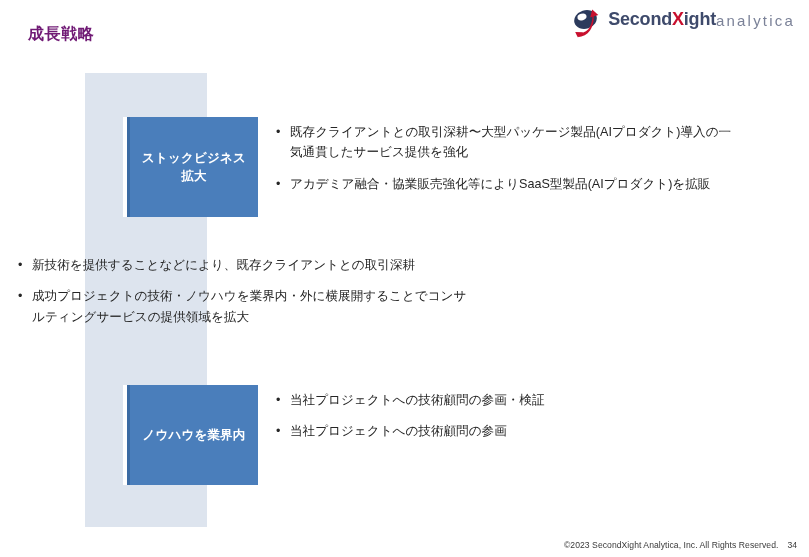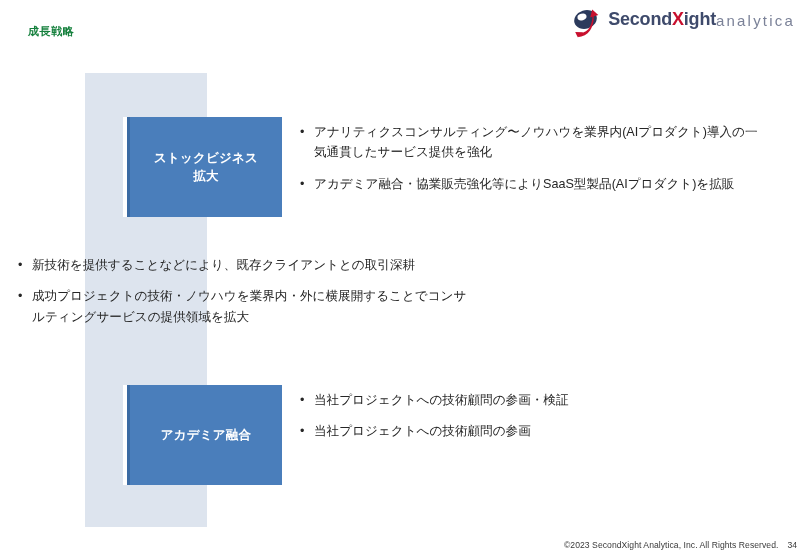--- a/index.html
+++ b/index.html
@@ -19,23 +19,23 @@
     width: 809px;
     height: 557px;
     background: #ffffff;
   }
 
   
   .slide-title {
     position: absolute;
     left: 28px;
     top: 24px;
-    font-size: 11px;
+    font-size: 16px;
     font-weight: bold;
-    color: #15803d;
+    color: #701a75;
     letter-spacing: 0.6px;
     white-space: nowrap;
   }
 
   .logo {
     position: absolute;
     right: 14px;
     top: 8px;
     display: flex;
     align-items: flex-start;
@@ -92,21 +92,21 @@
   .row-2 { top: 250px; }
   .row-3 { top: 385px; }
 
   .chip-wrap {
     position: relative;
     margin-left: 127px;
     flex: 0 0 auto;
   }
   .chip {
     position: relative;
-    width: 155px;
+    width: 131px;
     height: 100px;
     background: #4a7ebb;
     border-left: 3px solid #3a6aa3;
     box-sizing: border-box;
     display: flex;
     align-items: center;
     justify-content: center;
     text-align: center;
     color: #ffffff;
     font-size: 12.5px;
@@ -183,21 +183,21 @@
 
   <div class="row row-1">
     <div class="chip-wrap">
       <div class="chip">
         <div class="chip-label">ストックビジネス<br>拡大</div>
       </div>
     </div>
     <div class="bullets">
       <div class="bullet">
         <span class="bullet-dot">•</span>
-        <span class="bullet-text">アナリティクスコンサルティング〜ノウハウを業界内(AIプロダクト)導入の一気通貫したサービス提供を強化</span>
+        <span class="bullet-text">既存クライアントとの取引深耕〜大型パッケージ製品(AIプロダクト)導入の一気通貫したサービス提供を強化</span>
       </div>
       <div class="bullet">
         <span class="bullet-dot">•</span>
         <span class="bullet-text">アカデミア融合・協業販売強化等によりSaaS型製品(AIプロダクト)を拡販</span>
       </div>
     </div>
   </div>
 
   <div class="row row-2">
     <div class="bullets">
@@ -208,21 +208,21 @@
       <div class="bullet">
         <span class="bullet-dot">•</span>
         <span class="bullet-text">成功プロジェクトの技術・ノウハウを業界内・外に横展開することでコンサルティングサービスの提供領域を拡大</span>
       </div>
     </div>
   </div>
 
   <div class="row row-3">
     <div class="chip-wrap">
       <div class="chip">
-        <div class="chip-label">アカデミア融合</div>
+        <div class="chip-label">ノウハウを業界内</div>
       </div>
     </div>
     <div class="bullets">
       <div class="bullet">
         <span class="bullet-dot">•</span>
         <span class="bullet-text">当社プロジェクトへの技術顧問の参画・検証</span>
       </div>
       <div class="bullet">
         <span class="bullet-dot">•</span>
         <span class="bullet-text">当社プロジェクトへの技術顧問の参画</span>

